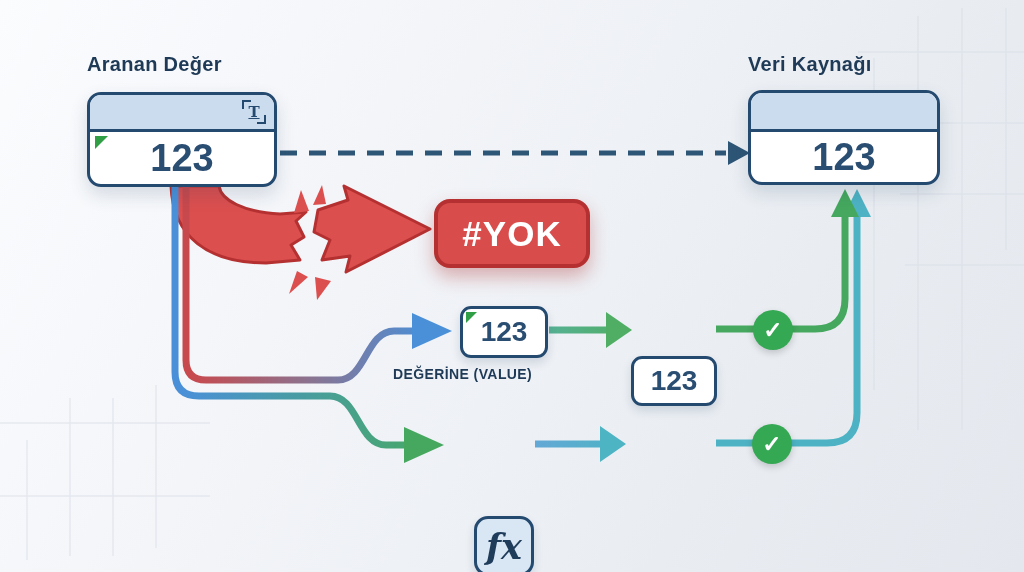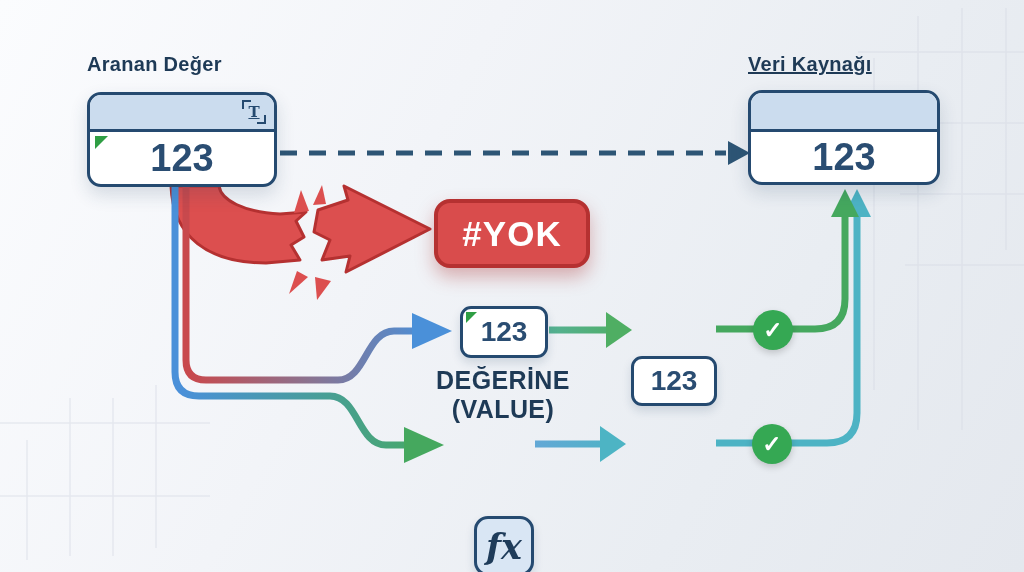--- a/index.html
+++ b/index.html
@@ -22,21 +22,21 @@
   .ticon .br.tl{left:0;top:0;border-left:2px solid #254a70;border-top:2px solid #254a70;}
   .ticon .br.brr{right:0;bottom:0;border-right:2px solid #254a70;border-bottom:2px solid #254a70;}
   .error-badge{display:flex;align-items:center;justify-content:center;background:#d94c4c;
     border:4px solid #b53131;border-radius:16px;color:#fff;font-size:35px;font-weight:bold;
     letter-spacing:1px;box-shadow:0 9px 18px rgba(170,45,45,.35);}
   .mini{background:#fff;border:3px solid #254a70;border-radius:11px;display:flex;align-items:center;
     justify-content:center;font-size:28px;font-weight:bold;color:#2a4d72;position:relative;
     box-shadow:0 5px 10px rgba(30,60,95,.15);line-height:1;}
   .fxbox{background:#d9e6f4;border-radius:14px;}
   .fx{font-family:"DejaVu Serif",serif;font-style:italic;font-weight:bold;font-size:35px;color:#1f3c5a;}
-  .path-label{font-size:25px;font-weight:bold;color:#1e3a56;text-align:center;letter-spacing:.4px;}
+  .path-label{font-size:14px;font-weight:bold;color:#1e3a56;letter-spacing:.4px;}
   .check{width:40px;height:40px;border-radius:50%;background:#35a853;color:#fff;display:flex;
     align-items:center;justify-content:center;font-size:23px;font-weight:bold;
     box-shadow:0 3px 7px rgba(0,0,0,.18);}
 </style>
 </head>
 <body>
 
 <div class="stage">
 
   <svg class="layer" width="1024" height="572" viewBox="0 0 1024 572">
@@ -134,21 +134,21 @@
         <span class="tch">T</span>
         <i class="br brr"></i>
       </span>
     </div>
     <div class="cell-value">
       <span class="tri"></span>
       <span>123</span>
     </div>
   </div>
 
-  <div class="node cell-label" style="left:748px;top:53px;width:192px;text-decoration:underline;">Veri Kaynağı</div>
+  <div class="node cell-label" style="left:748px;top:53px;width:192px;">Veri Kaynağı</div>
   <div class="node cell" style="left:748px;top:90px;width:192px;height:95px;">
     <div class="cell-header" style="height:36px;"></div>
     <div class="cell-value">
       <span>123</span>
     </div>
   </div>
 
   <div class="node error-badge" style="left:434px;top:199px;width:156px;height:69px;">#YOK</div>
 
   <div class="node mini" style="left:460px;top:306px;width:88px;height:52px;">

